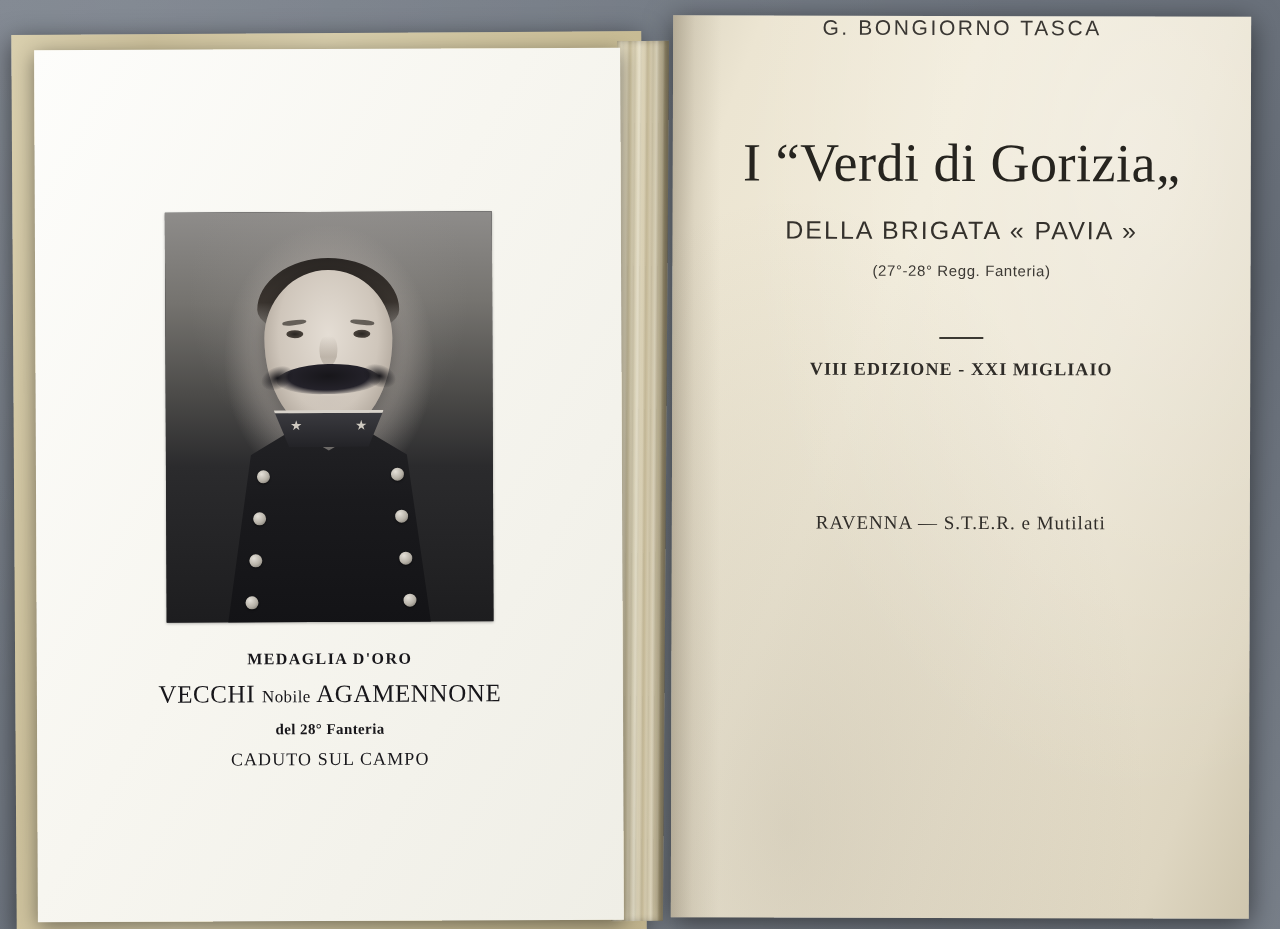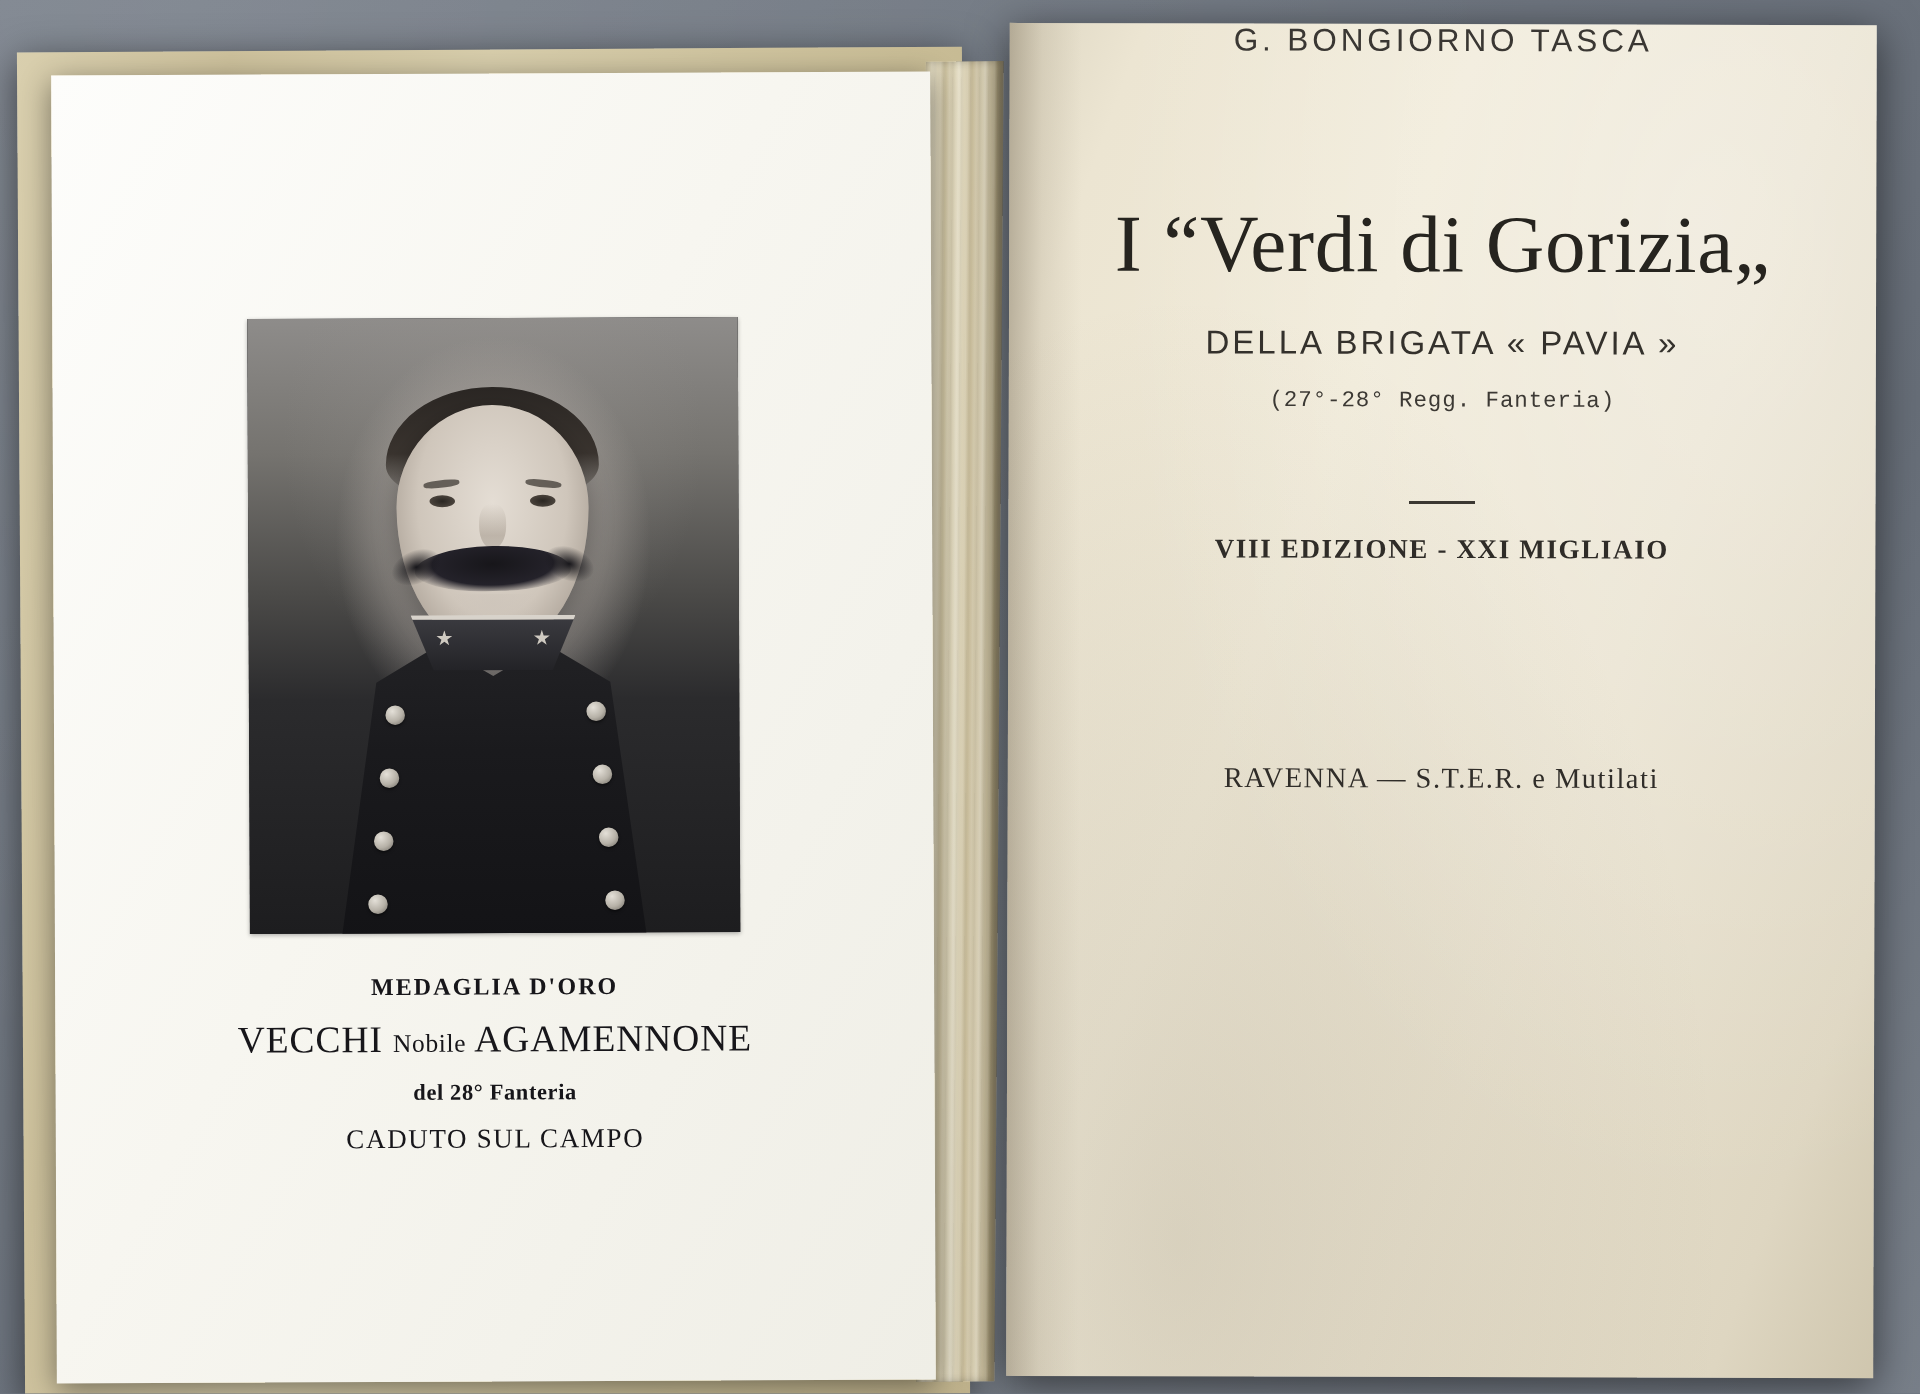--- a/index.html
+++ b/index.html
@@ -328,30 +328,30 @@
   }
   #subtitle-1 {
     margin-top: 42px;
     font-size: 26px;
     letter-spacing: 2.6px;
     font-family: "Liberation Sans", sans-serif;
     color: #34312c;
   }
   #subtitle-2 {
     margin-top: 22px;
-    font-size: 22px;
+    font-size: 25px;
     letter-spacing: 2.0px;
     font-family: "Liberation Sans", sans-serif;
     color: #34312c;
   }
   #regiment-note {
     margin-top: 17px;
     font-size: 15px;
     letter-spacing: 0.6px;
-    font-family: Liberation Mono, monospace;
+    font-family: Liberation Sans, sans-serif;
     color: #3c3934;
   }
   #epigraph {
     margin-top: 52px;
     margin-left: 120px;
     width: 250px;
     font-style: italic;
     font-size: 13.5px;
     line-height: 1.85;
     text-align: left;

